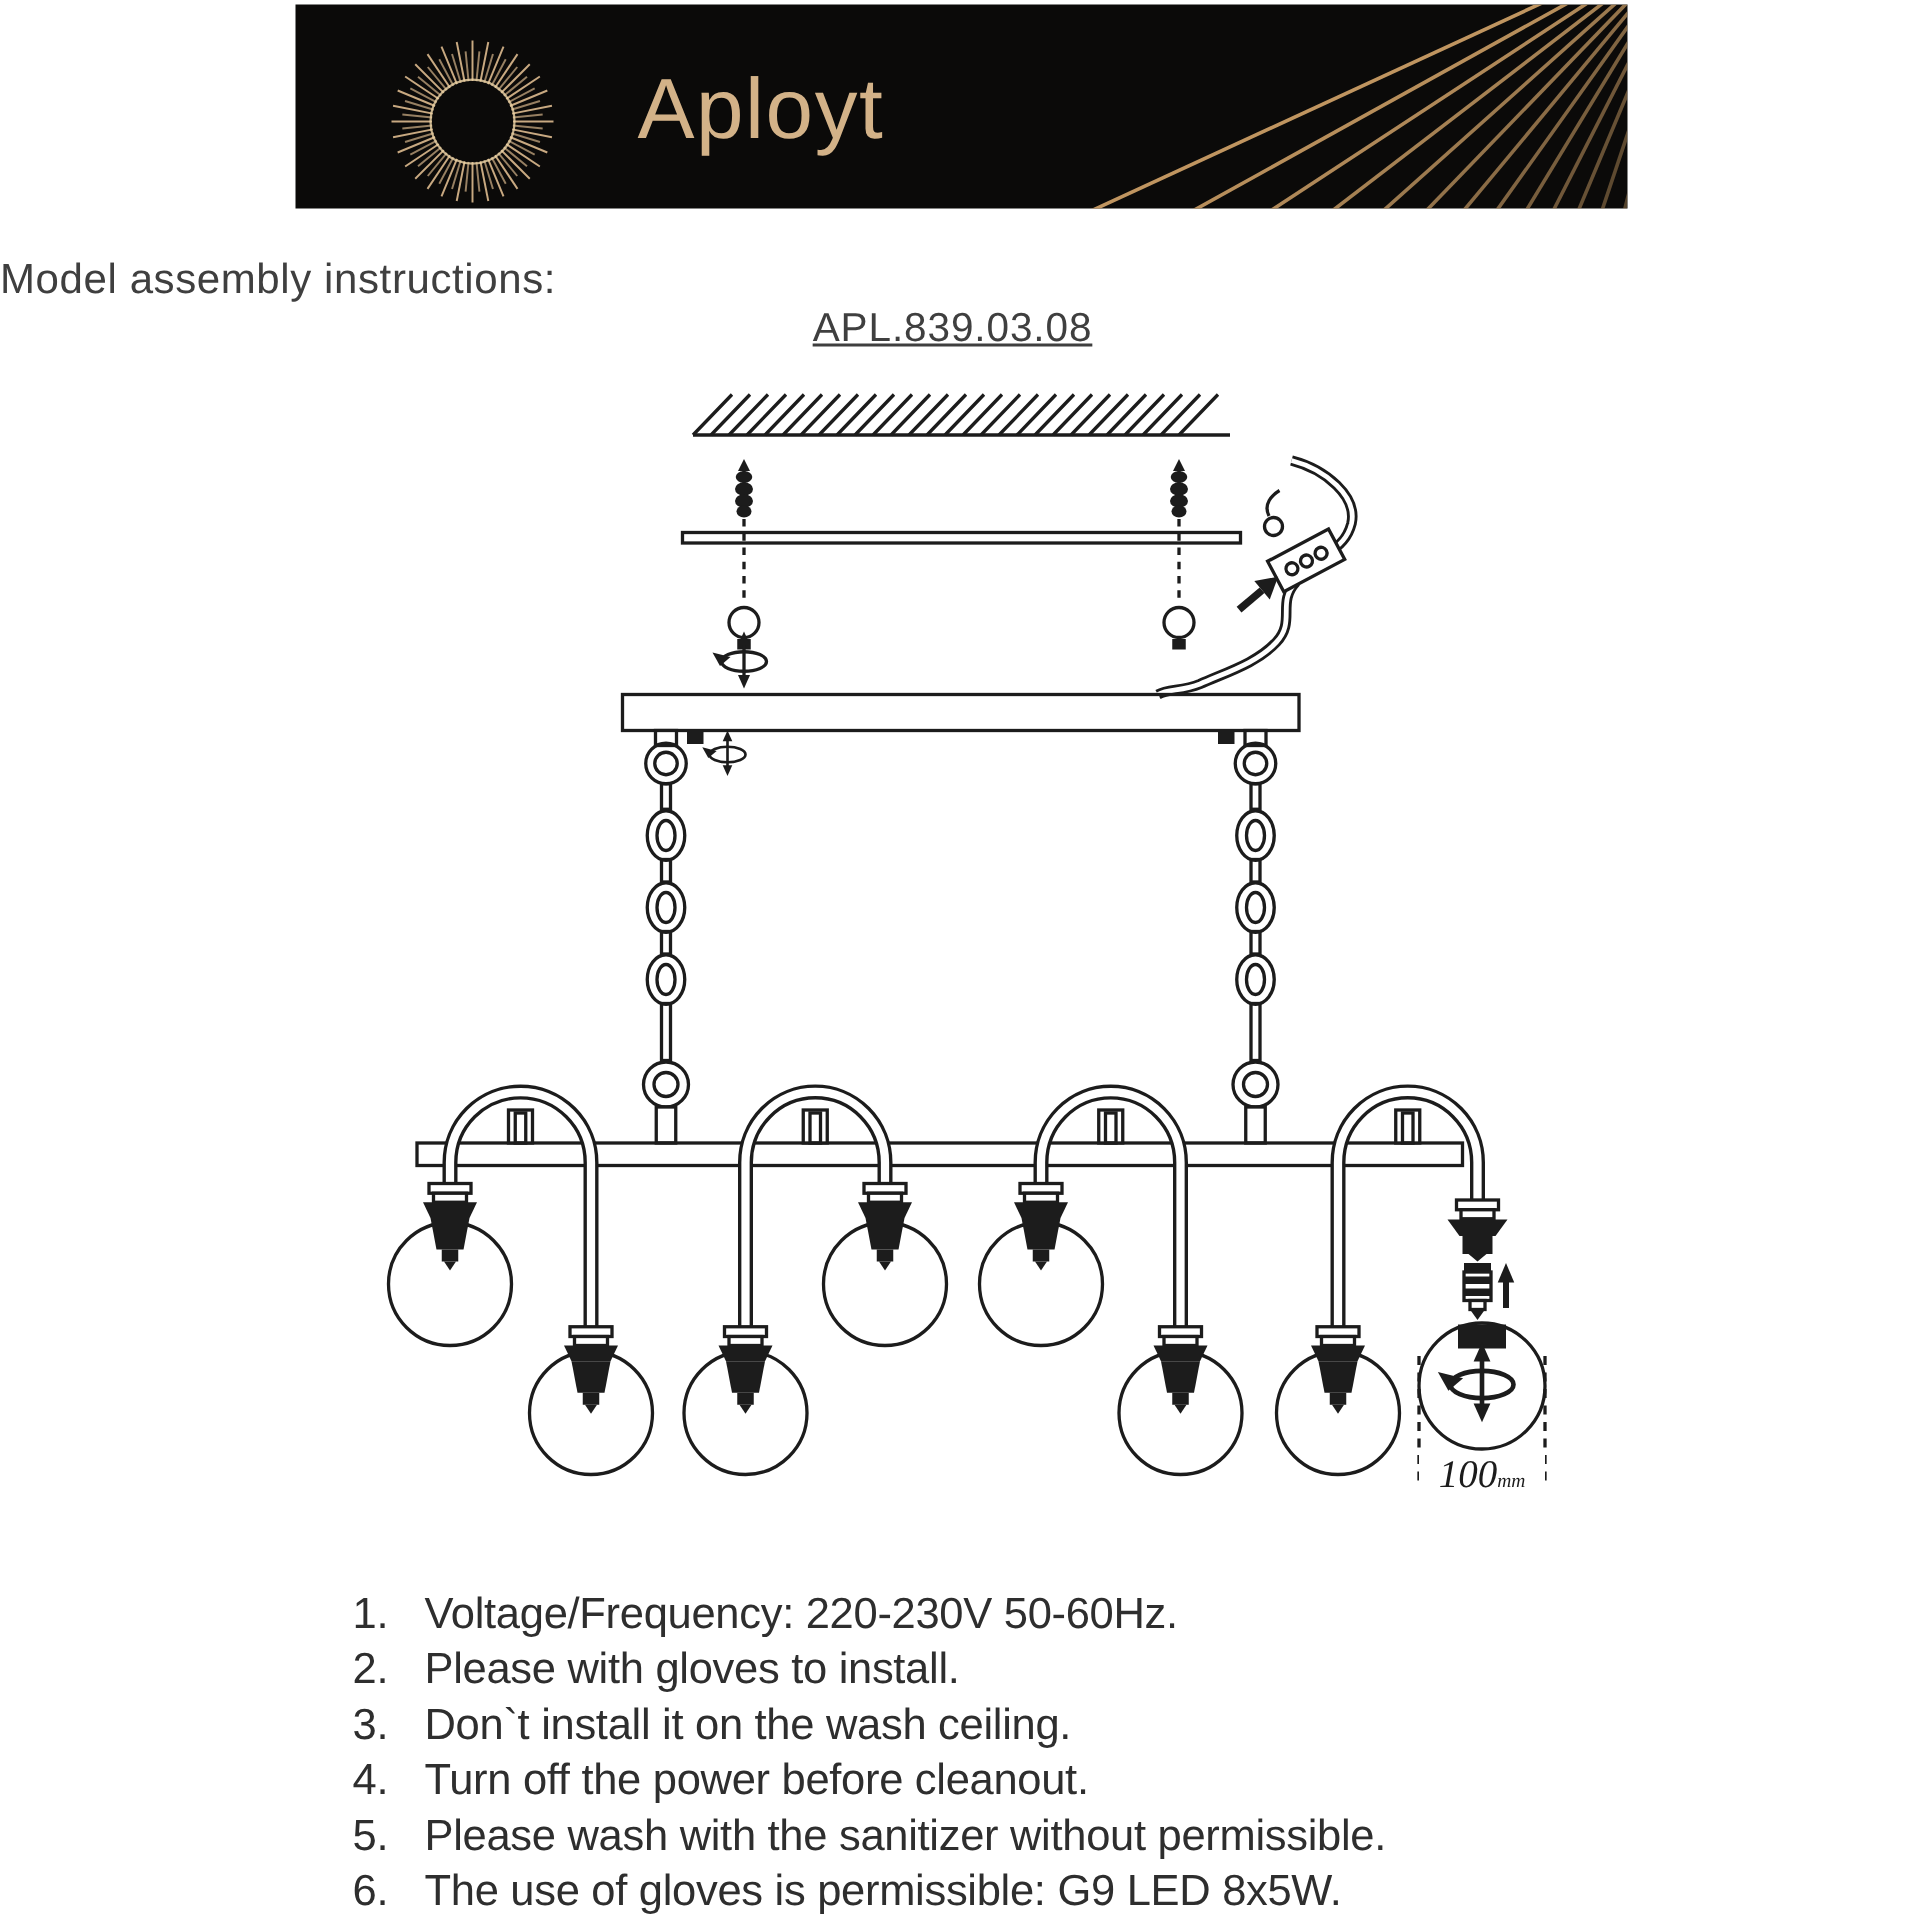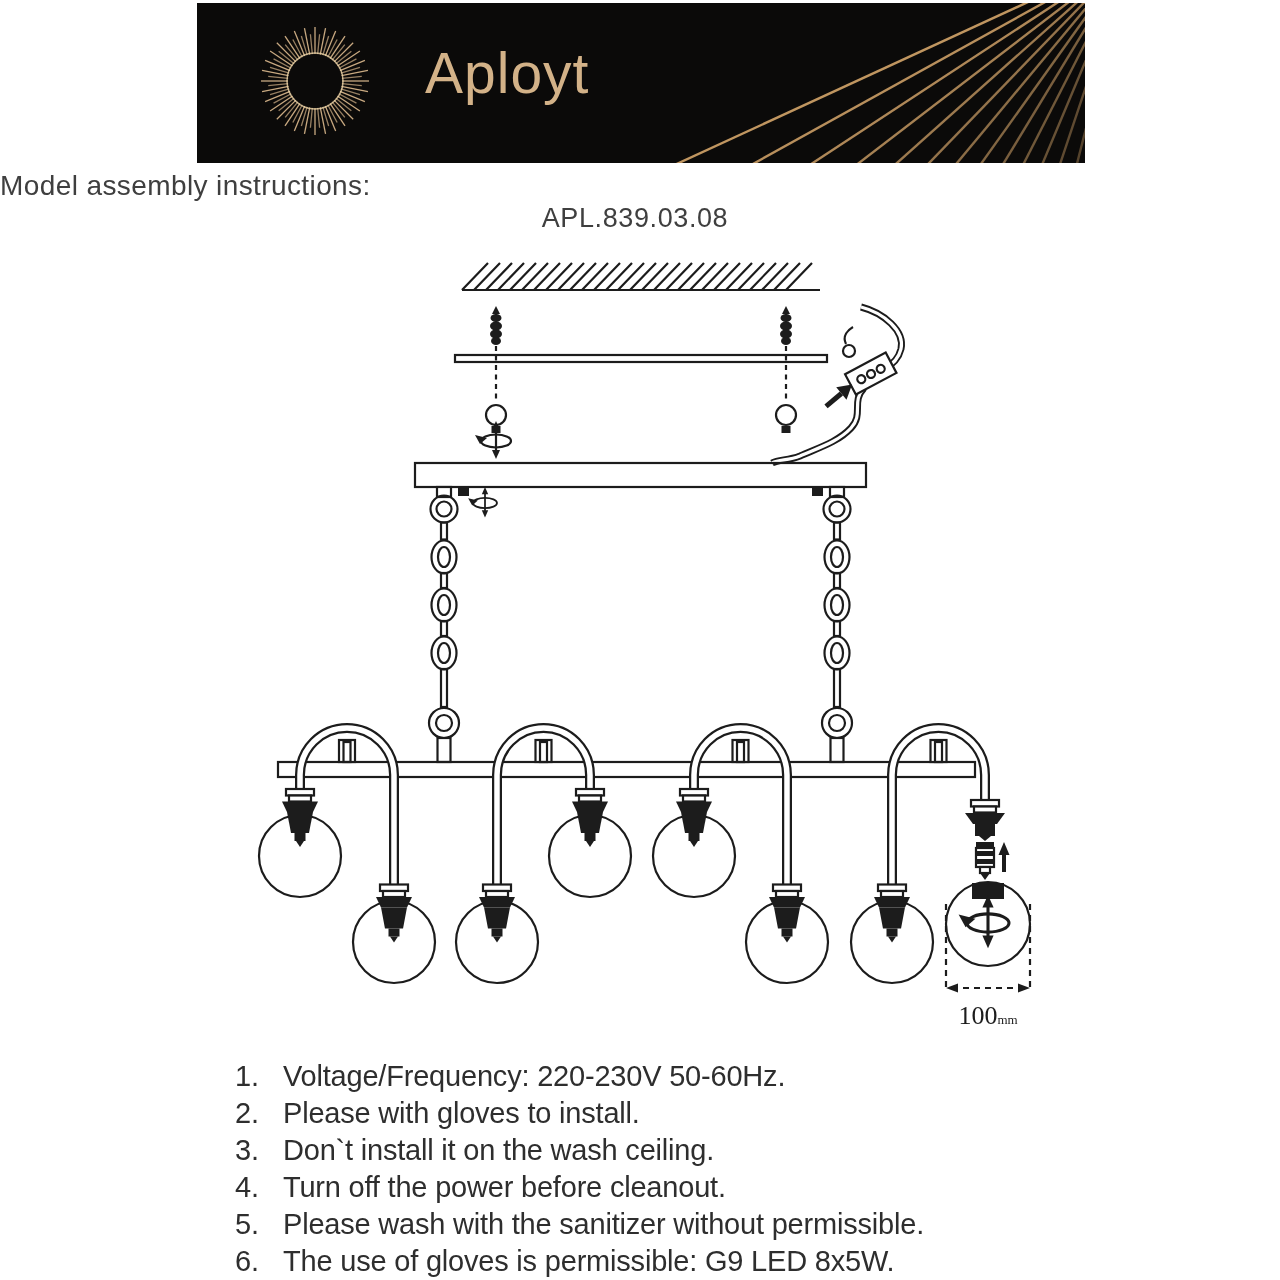--- a/index.html
+++ b/index.html
@@ -1,48 +1,48 @@
 <!DOCTYPE html>
 <html style="--c-gold: #d3b288; --c-gold_deep: #c69a63; --c-banner: #0b0a09; --c-line: #1c1c1c; --c-text: #2e2e2e; --c-muted: #3f3f3f;"><head>
 <meta charset="utf-8">
 <style>
   html,body{margin:0;padding:0;background:#fff;}
   .page{position:relative;width:1280px;height:1280px;background:#ffffff;overflow:hidden;
         font-family:"Liberation Sans", sans-serif;}
 
   
-  .banner{position:absolute;left:197px;top:3px;width:888px;height:160px;
+  .banner{position:absolute;left:197px;top:3px;width:888px;height:136px;
           background:var(--c-banner,#0b0a09);overflow:hidden;}
   .banner svg{position:absolute;inset:0;width:888px;height:160px;}
   #sunburst{stroke:var(--c-gold,#d3b288);}
   #fan-rays{stroke:var(--c-gold_deep,#c69a63);}
   .brand{position:absolute;left:228px;top:40px;font-size:57px;line-height:60px;
          letter-spacing:1px;color:var(--c-gold,#d3b288);font-weight:400;}
 
   
   .title{position:absolute;left:0;top:170px;width:1270px;
          font-size:28px;color:var(--c-muted,#3f3f3f);letter-spacing:.4px;}
   .model{position:absolute;left:0;top:203px;width:1270px;text-align:center;
-         font-size:27px;color:var(--c-muted,#3f3f3f);letter-spacing:.6px;}
+         font-size:27px;color:var(--c-muted,#3f3f3f);letter-spacing:.6px;text-decoration:underline;}
 
   
   .diagram{position:absolute;inset:0;width:1280px;height:1280px;z-index:1;
            color:var(--c-line,#1c1c1c);}
   .ln{stroke:currentColor;fill:none;stroke-width:2.2;}
   .fl{fill:currentColor;stroke:none;}
   .wh{fill:#fff;}
   .tube-o{stroke:currentColor;stroke-width:10;fill:none;stroke-linecap:butt;}
   .tube-i{stroke:#fff;stroke-width:5.5;fill:none;stroke-linecap:butt;}
   .wire-o{stroke:currentColor;stroke-width:7;fill:none;}
   .wire-i{stroke:#fff;stroke-width:3.2;fill:none;}
 
   
-  .dim-label{position:absolute;left:946px;top:1003px;width:84px;text-align:center;
+  .dim-label{position:absolute;left:946px;top:970px;width:84px;text-align:center;
              z-index:2;background:#fff;color:var(--c-line,#1c1c1c);
-             font-family:"Liberation Serif", serif;font-size:26px;line-height:26px;}
+             font-family:"Liberation Serif", serif;font-size:26px;line-height:26px;font-style:italic;}
   .dim-label .mm{font-size:13px;}
 
   
   .instructions{position:absolute;left:235px;top:1058px;margin:0;padding:0;
                 list-style:none;z-index:2;font-size:29px;line-height:37px;
                 color:var(--c-text,#2e2e2e);letter-spacing:-0.2px;}
   .instructions li{display:flex;}
   .instructions .num{width:48px;flex:0 0 48px;}
 </style>
 </head>

